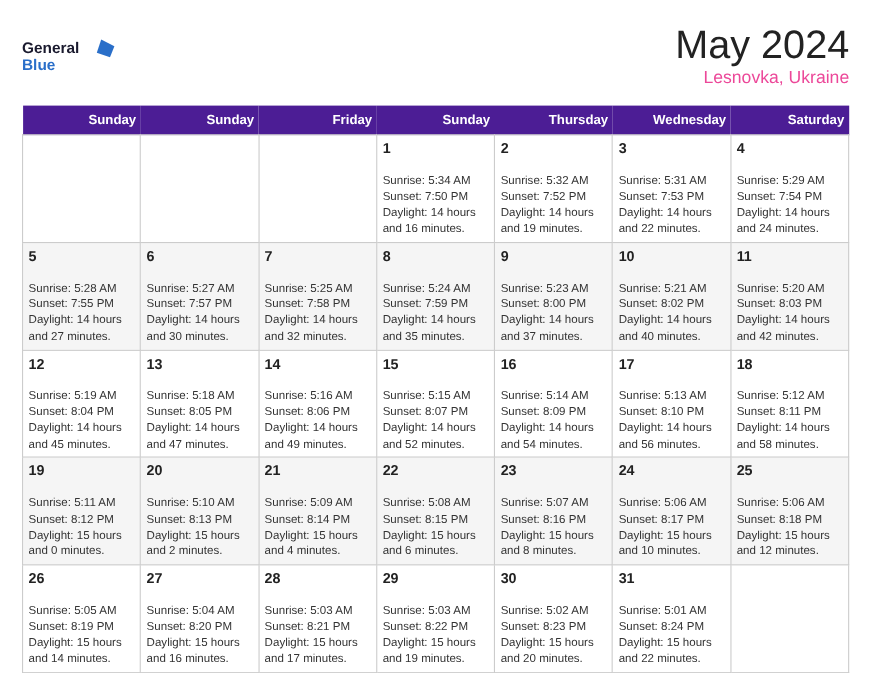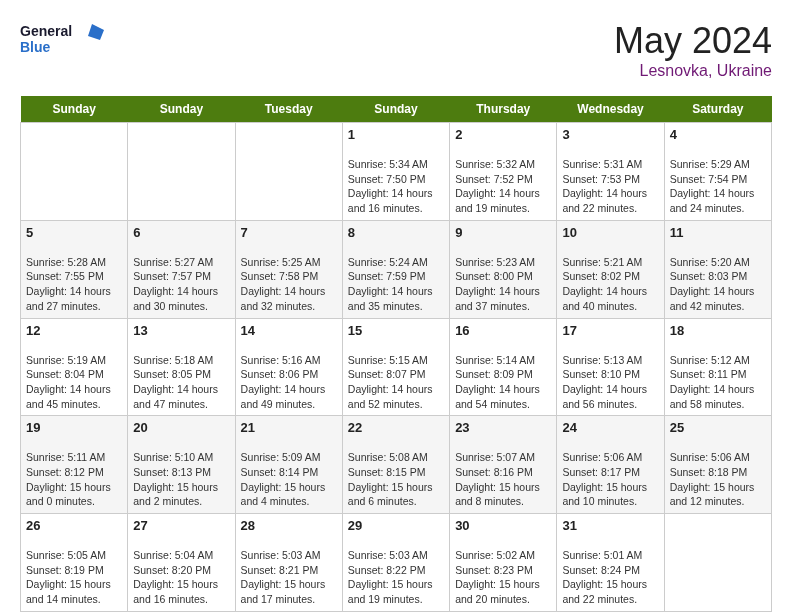--- a/index.html
+++ b/index.html
@@ -13,43 +13,44 @@
     .header {
       display: flex;
       justify-content: space-between;
       align-items: flex-start;
       margin-bottom: 16px;
     }
     .logo {
       display: flex;
       align-items: center;
       gap: 4px;
+      margin-top: 12px;
     }
     .title-block {
       text-align: right;
     }
     .month-title {
       font-size: 36px;
       font-weight: normal;
       color: #222;
     }
     .location {
       font-size: 16px;
-      color: #701a75;
+      color: #ec4899;
     }
     table {
       width: 100%;
       border-collapse: collapse;
       font-size: 11px;
     }
     thead th {
-      background-color: #4d7c0f;
+      background-color: #4c1d95;
       color: #fff;
       padding: 6px 4px;
-      text-align: center;
+      text-align: right;
       font-size: 12px;
       font-weight: bold;
     }
     tbody td {
       border: 1px solid #ccc;
       vertical-align: top;
       padding: 4px 5px;
       width: calc(100% / 7);
       min-height: 70px;
       background: #fff;
@@ -89,21 +90,21 @@
     <div class="month-title">May 2024</div>
     <div class="location">Lesnovka, Ukraine</div>
   </div>
 </div>
 
 <table>
   <thead>
     <tr>
     <th>Sunday</th>
         <th>Sunday</th>
-        <th>Tuesday</th>
+        <th>Friday</th>
         <th>Sunday</th>
         <th>Thursday</th>
         <th>Wednesday</th>
         <th>Saturday</th>
       </tr>
   </thead>
   <tbody id="calendar-body">
   <tr>
         <td class="empty-cell"></td>
         <td class="empty-cell"></td>

